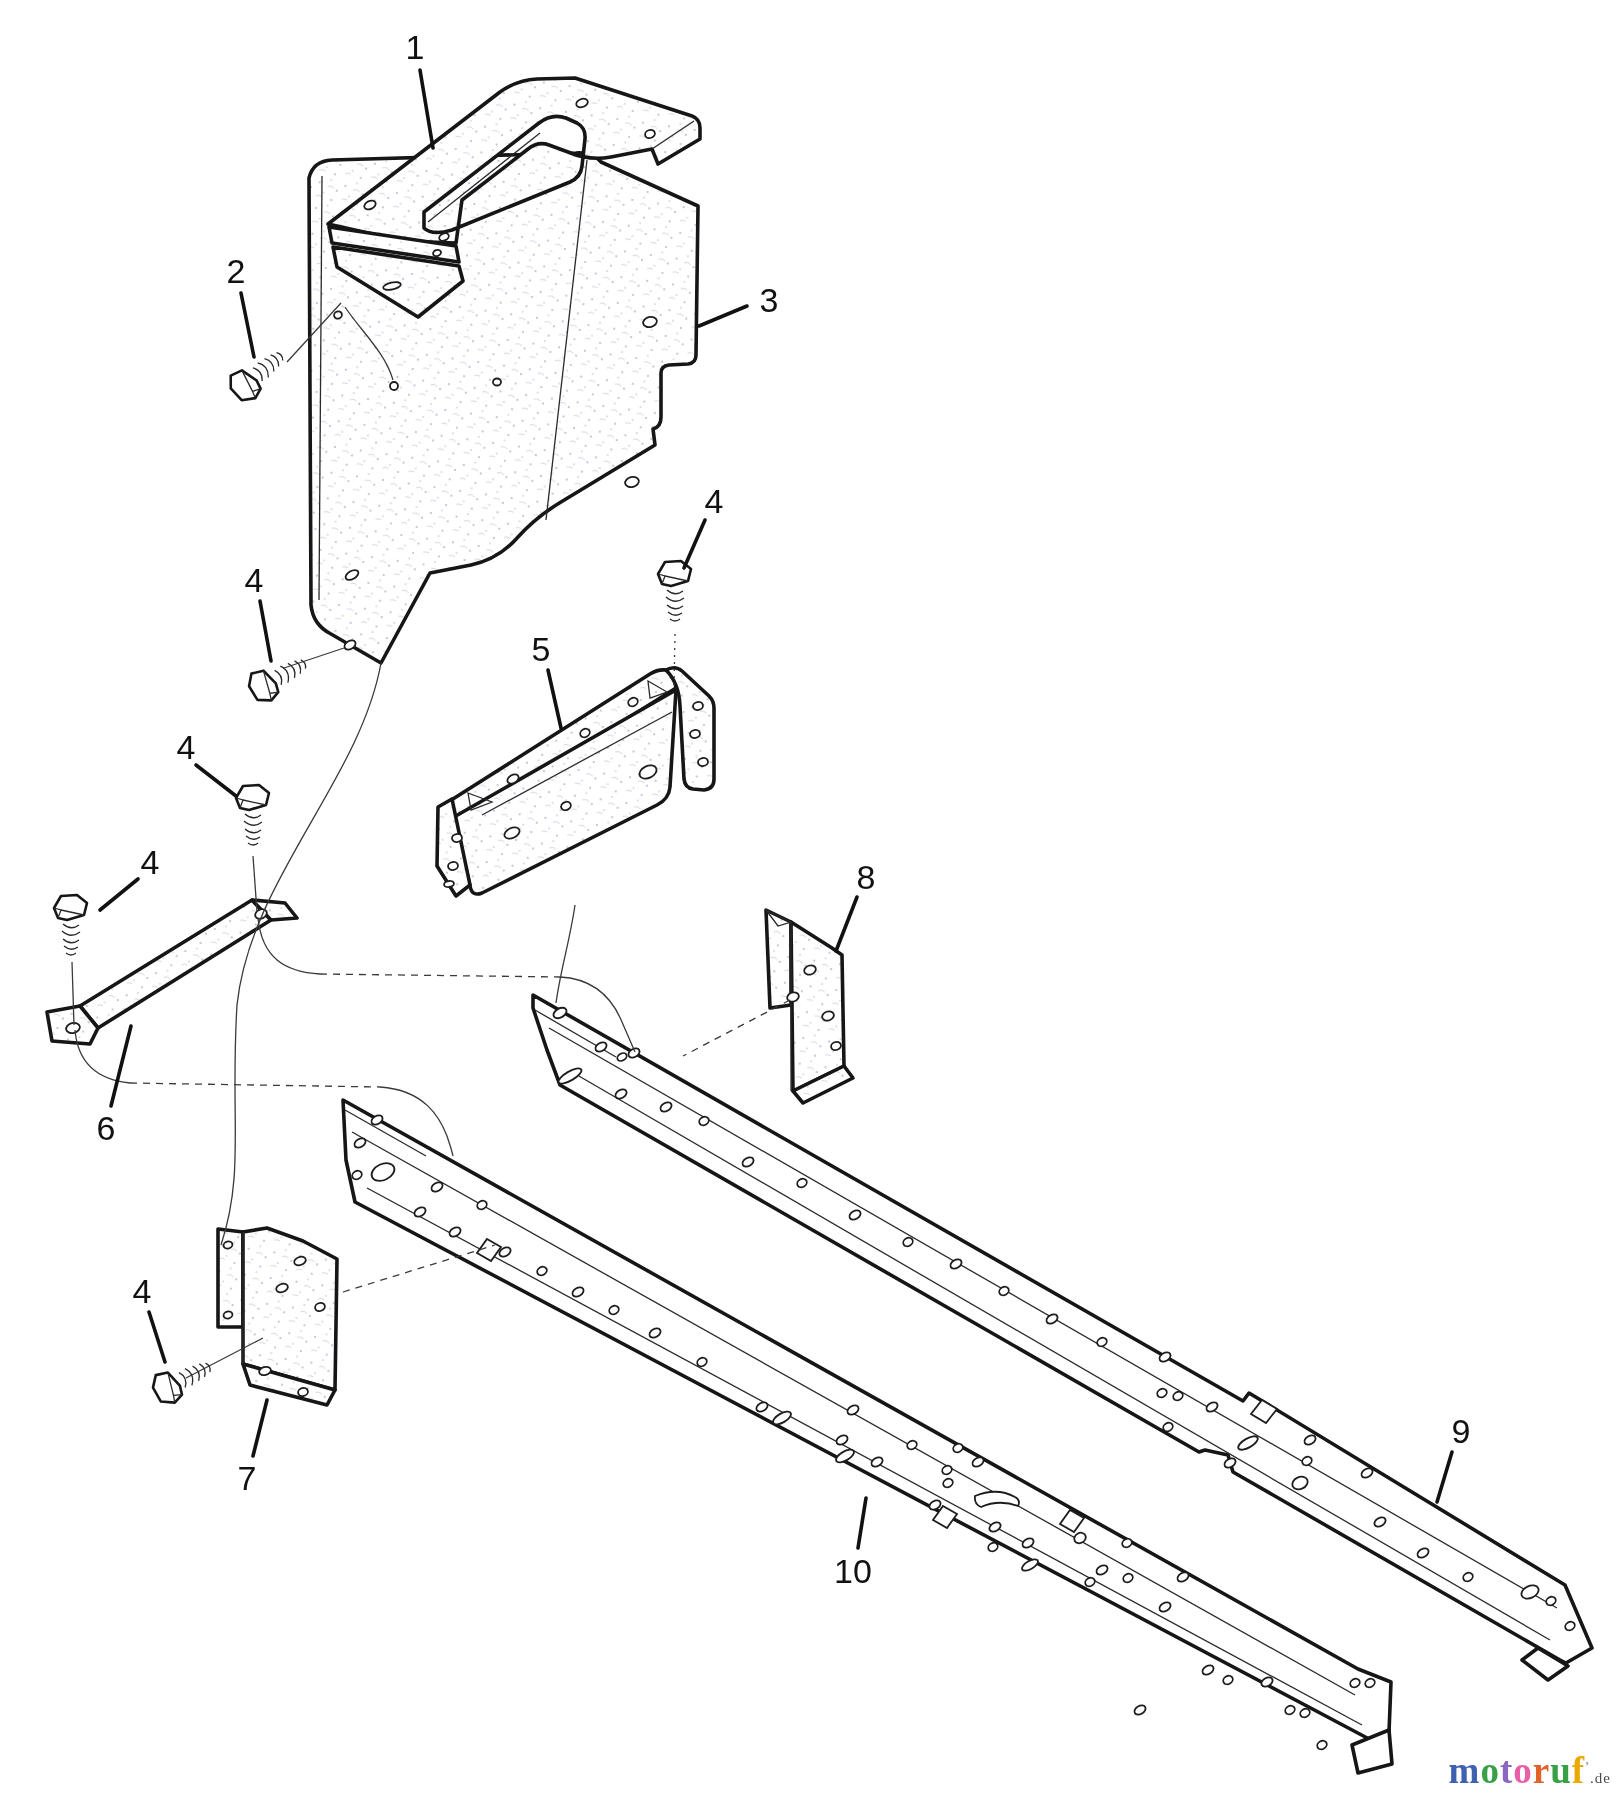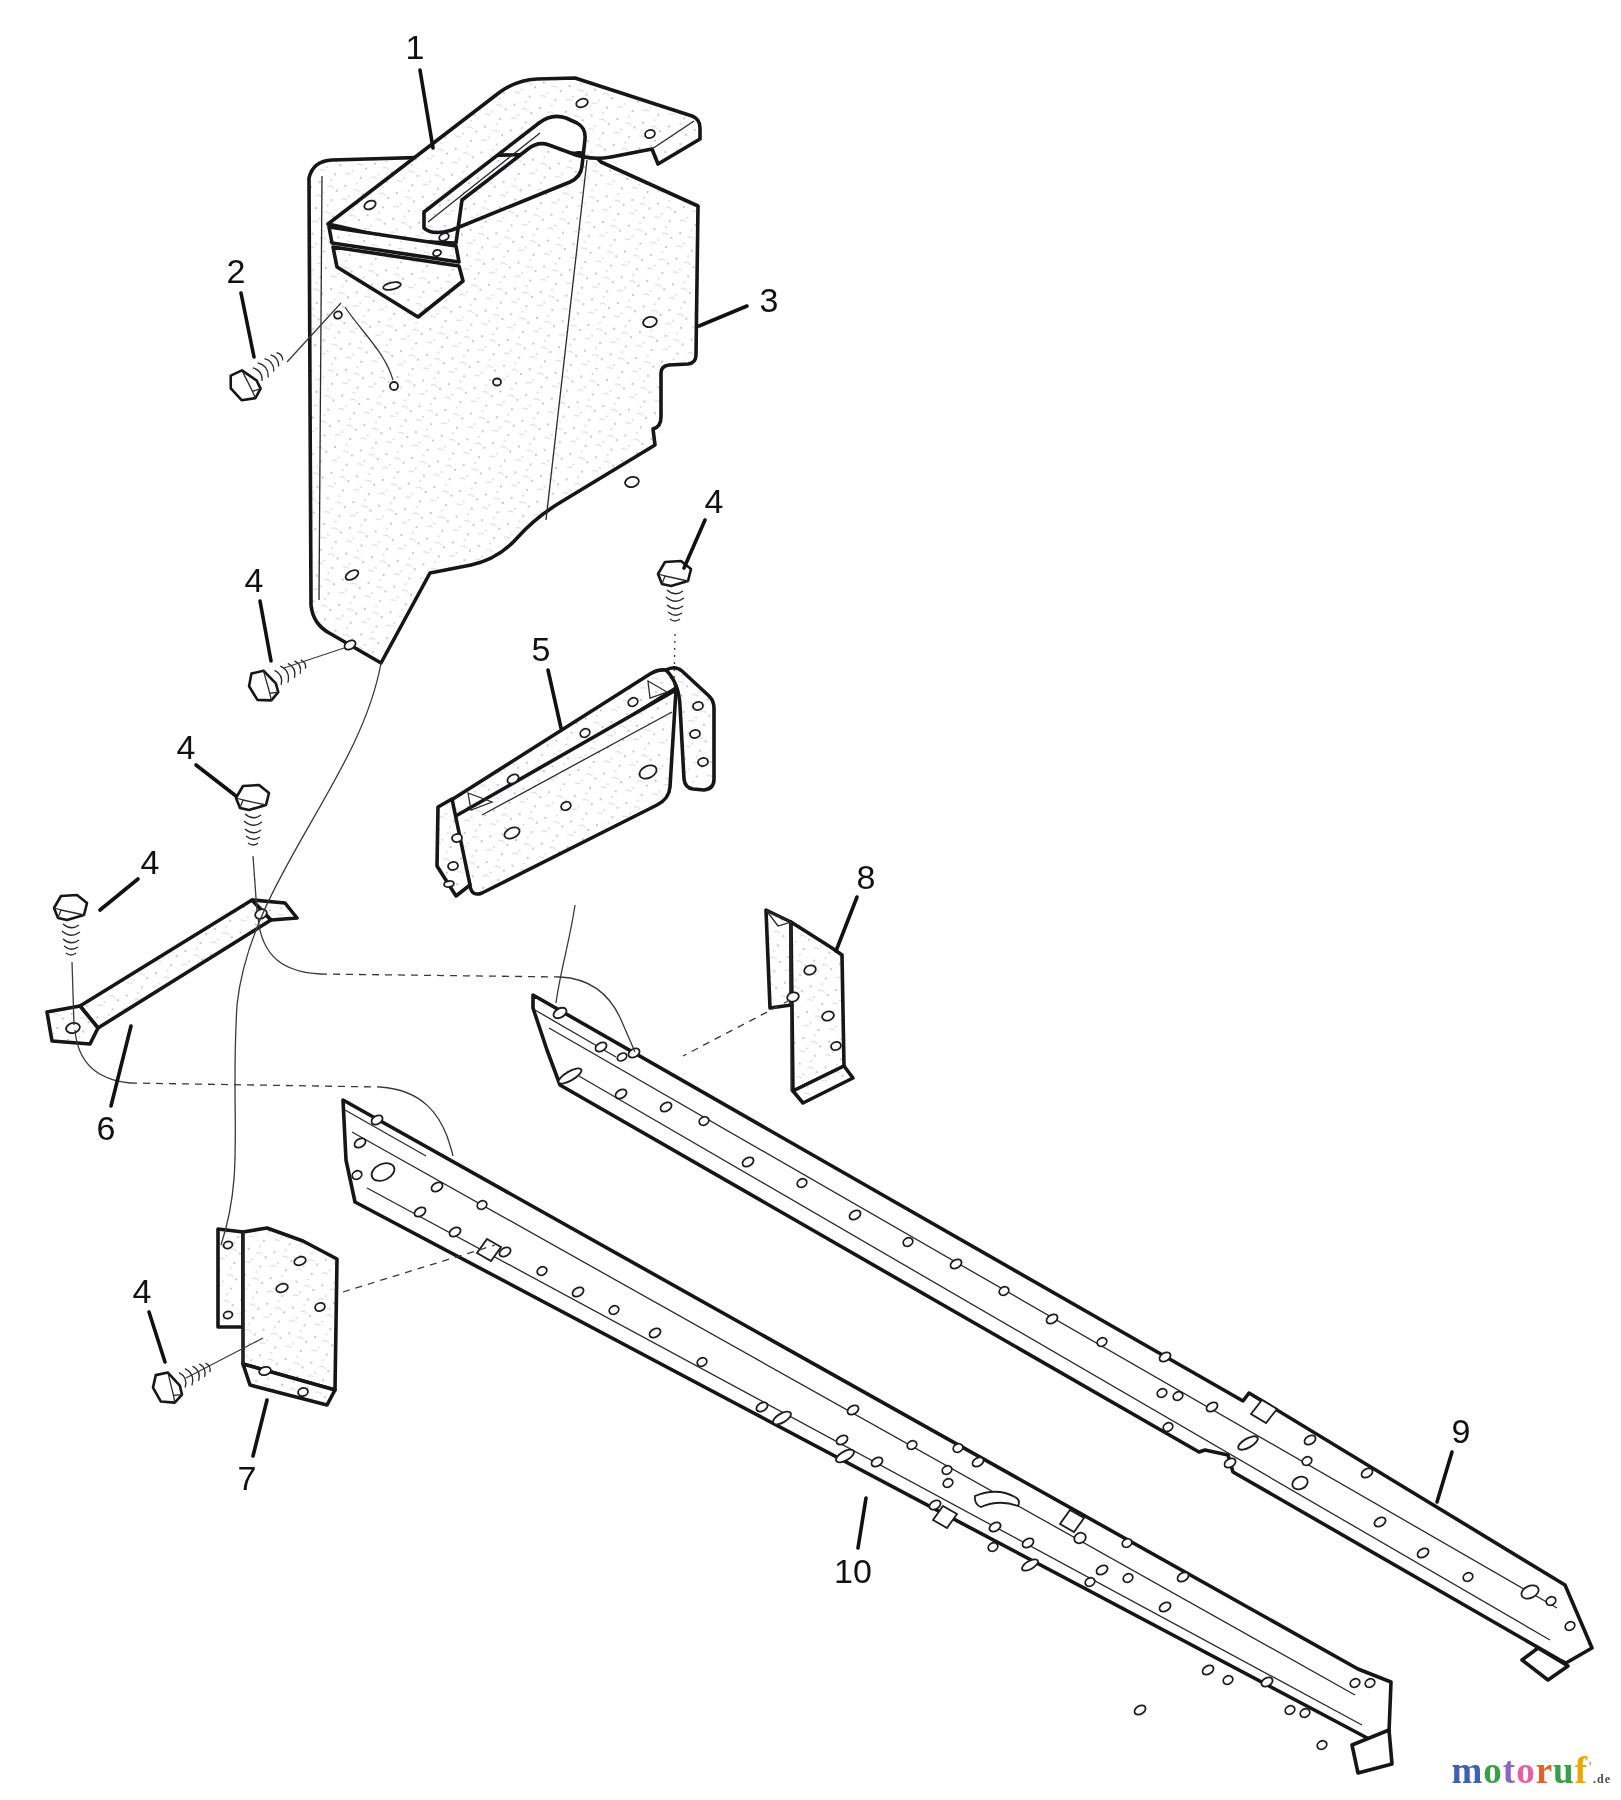--- a/index.html
+++ b/index.html
@@ -12,21 +12,21 @@
   .hole{fill:#fff;stroke:#1d1d1d;stroke-width:1.8;}
   .phantom{stroke:#3a3a3a;stroke-width:1.3;fill:none;}
   .phantom.dash{stroke-dasharray:7 6;}
   .phantom.dot{stroke-dasharray:2 5;}
   .leader{stroke:#111;stroke-width:3.6;stroke-linecap:round;}
   .callout{font-size:34px;fill:#111;text-anchor:middle;font-family:"Liberation Sans",sans-serif;}
   .bolthead{fill:#fff;stroke:#161616;stroke-width:2.6;stroke-linejoin:round;}
   .wm{position:absolute;right:10px;bottom:8px;font-family:"Liberation Serif",serif;
       font-weight:bold;font-size:37px;letter-spacing:1px;white-space:nowrap;}
   .wm .mark{font-size:12px;color:#9a9a9a;vertical-align:super;}
-  .wm-suffix{font-size:12px;font-weight:bold;}
+  .wm-suffix{font-size:15px;font-weight:normal;}
 </style>
 </head>
 <body>
 
 <div class="stage">
 <svg viewBox="0 0 1621 1800" width="1621" height="1800">
   <defs>
     <pattern id="stip" width="26" height="26" patternUnits="userSpaceOnUse" patternTransform="rotate(8)">
       <rect width="26" height="26" fill="#ffffff"></rect>
       <circle cx="4" cy="6" r="0.9" fill="#a6b0c8"></circle>

